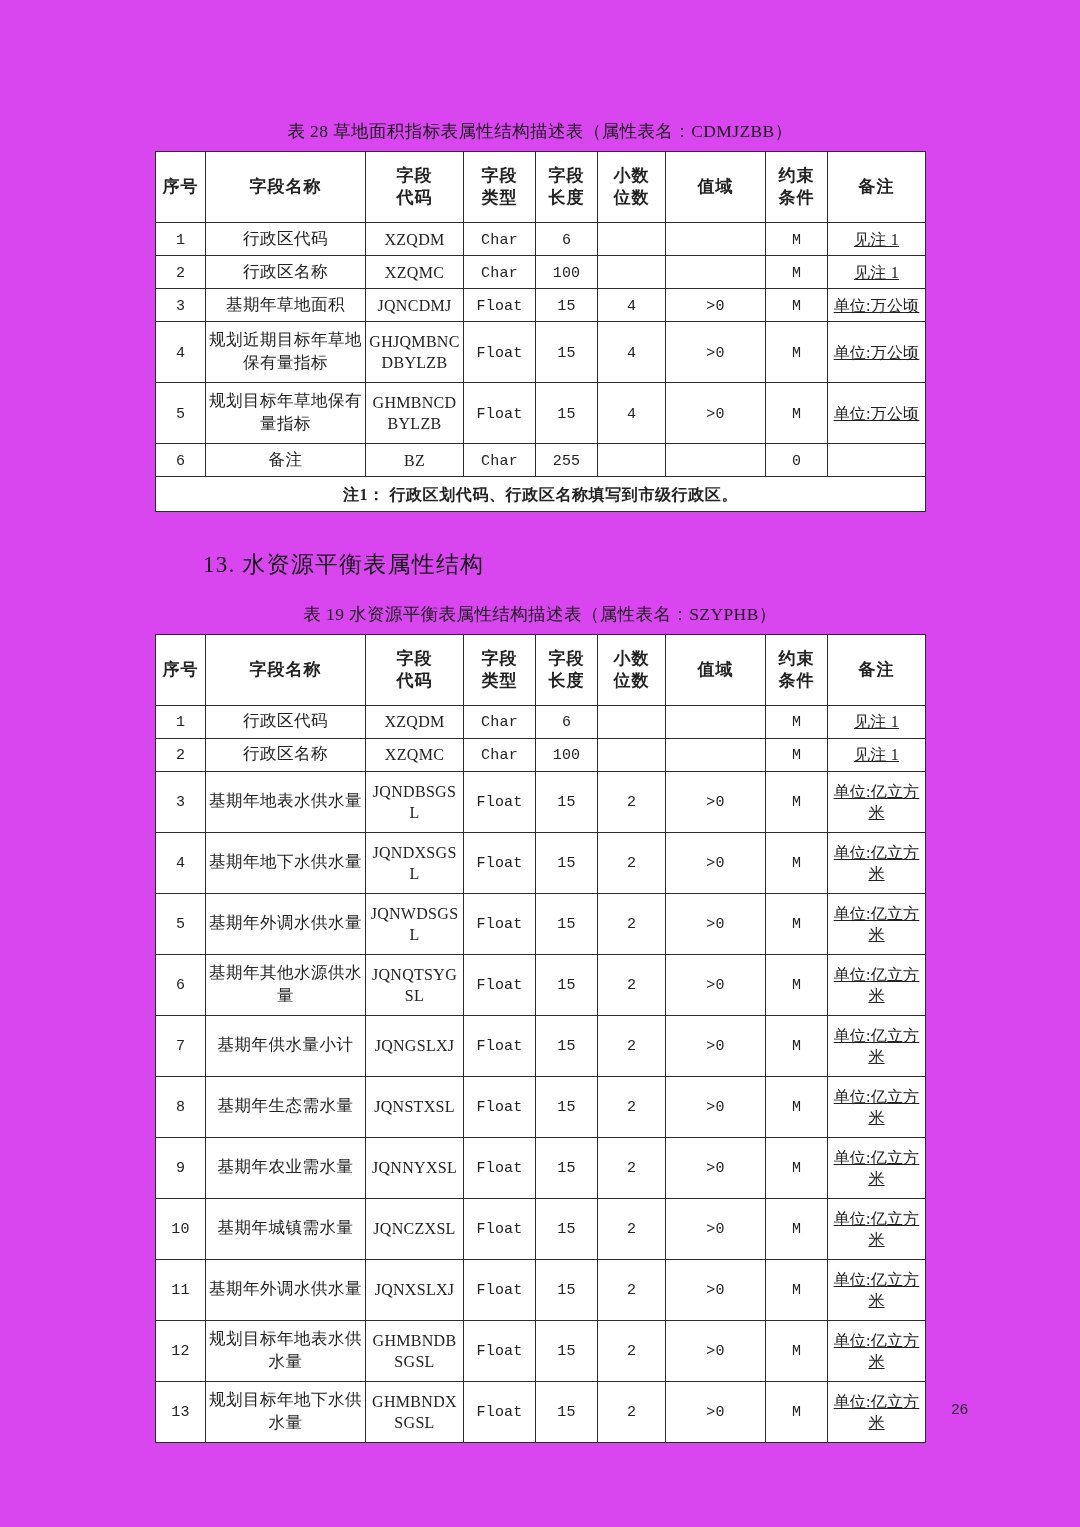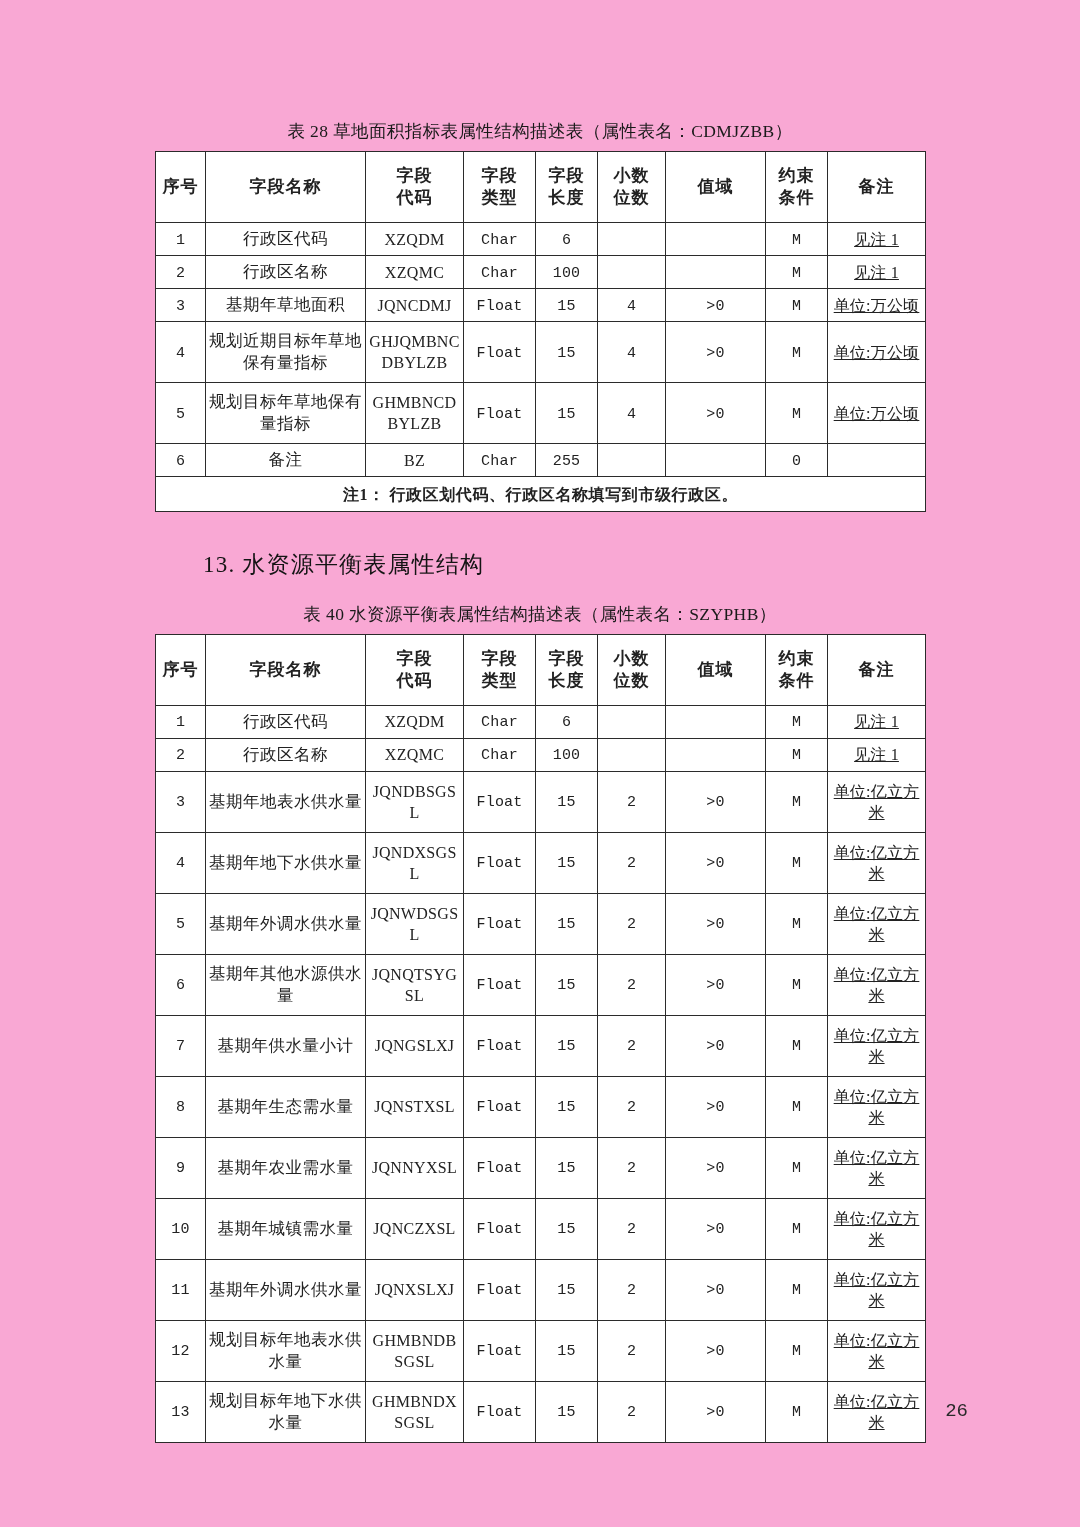--- a/index.html
+++ b/index.html
@@ -15,21 +15,21 @@
     font-family: "Liberation Serif", "DejaVu Serif", serif;
     color: #1a1a1a;
     overflow: hidden;
   }
 
   .page {
     position: absolute;
     left: 0; top: 0;
     width: 1080px;
     height: 1527px;
-    background: #f9a8d4;
+    background: #d946ef;
   }
 
   .content {
     position: absolute;
     left: 155px;
     top: 118px;
     width: 770px;
   }
 
   
@@ -80,21 +80,21 @@
   table.attr-table thead th .ln { display: block; }
 
   
   .code, .type, .num, .dom {
     font-family: "Liberation Mono", "DejaVu Sans Mono", monospace;
     font-size: 15px;
     letter-spacing: 0.2px;
   }
   .code { font-family: "Liberation Serif", serif; font-size: 16px; letter-spacing: 0.3px; }
   .cname {
-    font-family: Liberation Serif, serif;
+    font-family: Liberation Mono, monospace;
     letter-spacing: 0.5px;
     font-size: 16.5px;
   }
   .remark {
     font-size: 16px;
     letter-spacing: 0.2px;
   }
 
   td.c-idx   { }
   td.c-name  { text-align: center; }
@@ -118,23 +118,23 @@
 
   
   tr.r-short td { height: 28px; }
   tr.r-tall  td { height: 56px; }
 
   
   .page-number {
     position: absolute;
     right: 112px;
     top: 1400px;
-    font-size: 19px;
+    font-size: 15px;
     color: #2a2a2a;
-    font-family: Liberation Mono, monospace;
+    font-family: Liberation Sans, sans-serif;
   }
 </style>
 </head>
 <body>
 
 <div class="page">
   <div class="content">
 
     <div class="table-caption">表 28 草地面积指标表属性结构描述表（属性表名：CDMJZBB）</div>
 
@@ -256,21 +256,21 @@
         </tbody>
       <tfoot>
         <tr>
           <td class="note-cell" colspan="9">注1： 行政区划代码、行政区名称填写到市级行政区。</td>
         </tr>
       </tfoot>
     </table>
 
     <div class="section-heading">13. 水资源平衡表属性结构</div>
 
-    <div class="table-caption">表 40 水资源平衡表属性结构描述表（属性表名：SZYPHB）</div>
+    <div class="table-caption">表 19 水资源平衡表属性结构描述表（属性表名：SZYPHB）</div>
 
     <table class="attr-table" id="table-29">
       <colgroup>
         <col style="width:50px">
         <col style="width:160px">
         <col style="width:98px">
         <col style="width:72px">
         <col style="width:62px">
         <col style="width:68px">
         <col style="width:100px">

